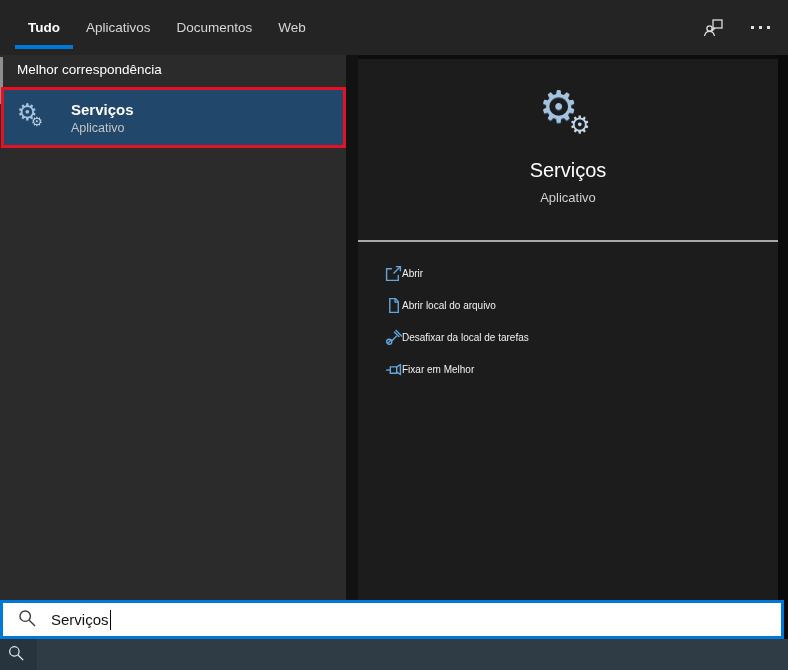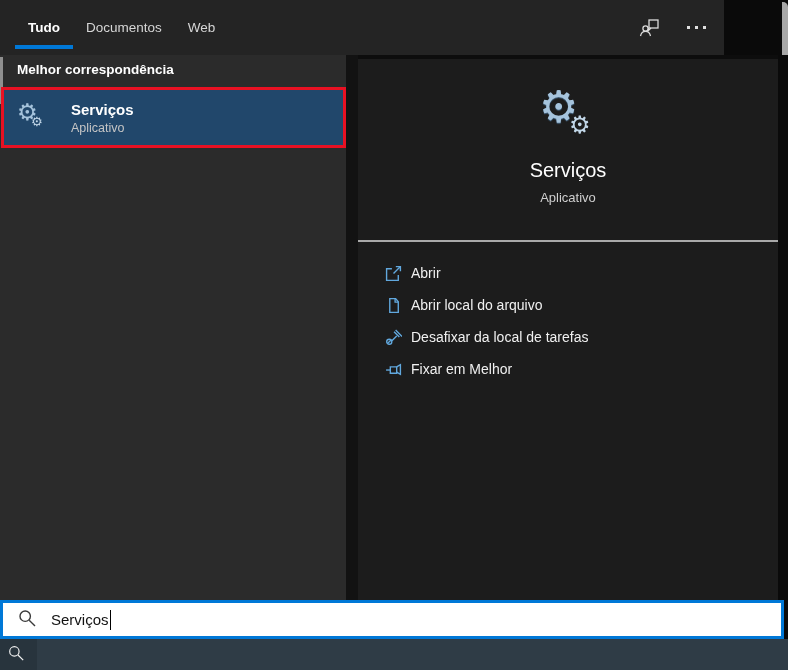--- a/index.html
+++ b/index.html
@@ -10,42 +10,42 @@
     background:#0a0a0a; overflow:hidden;
     font-family:"Liberation Sans", sans-serif;
   }
   
   .behind-blue{ position:absolute; left:39px; top:0; width:126px; height:2px; background:#3d7cc0; }
   .behind-gray{ position:absolute; right:0px; top:2px; width:6px; height:54px; background:#a8a8a8; border-top-right-radius:5px; }
   .right-black-strip{ position:absolute; left:778px; top:55px; width:10px; height:545px; background:#0a0a0a; }
 
   
   .topbar{
-    position:absolute; left:0; top:0; width:724px; height:55px;
+    position:absolute; left:0; top:0; width:788px; height:55px;
     background:#242424; display:flex; align-items:center;
   }
   .tabs{ display:flex; gap:26px; padding-left:28px; align-items:center; height:100%; }
   .tab{ position:relative; color:#d6d6d6; font-size:13.5px; height:100%; display:flex; align-items:center; cursor:default; }
   .tab.active{ color:#ffffff; font-weight:bold; }
   .tab.active::after{
     content:""; position:absolute; left:-13px; right:-13px; bottom:6px; height:4px; background:#0078d7;
   }
   .tab .chev{ width:0; height:0; border-left:5px solid transparent; border-right:5px solid transparent;
     border-top:6px solid #cfcfcf; margin-left:9px; }
   .topbar-right{ position:absolute; right:18px; top:0; height:55px; display:flex; align-items:center; gap:26px; }
   .icon-btn{ display:flex; align-items:center; justify-content:center; }
   .dots{ display:flex; gap:5px; }
   .dots i{ width:3px; height:3px; background:#e0e0e0; display:block; }
 
   
   .left-panel{
     position:absolute; left:0; top:55px; width:346px; height:545px; background:#2b2b2b;
   }
   .scrollbar-thumb{ position:absolute; left:0; top:2px; width:3px; height:47px; background:#8f8f8f; }
-  .section-header{ position:absolute; left:17px; top:7px; color:#ffffff; font-size:13.5px; font-weight:bold; }
+  .section-header{ position:absolute; left:17px; top:7px; color:#ffffff; font-size:13.5px; font-weight:normal; }
   .annotation-box{
     position:absolute; left:1px; top:32px; width:345px; height:61px;
     border:3px solid #e81123;
   }
   .best-match-row{
     width:100%; height:100%; background:#21476b;
     display:flex; align-items:center; padding-left:13px; cursor:default;
   }
   .gears{ position:relative; width:30px; height:30px; font-family:"DejaVu Sans", sans-serif; }
   .gears .g-big{ position:absolute; left:0; top:-2px; font-size:23px; line-height:1; color:#a5c3dc; text-shadow:0 0 1px #4b6c88; }
@@ -66,21 +66,21 @@
   .hero .gears-big{ position:relative; display:inline-block; width:58px; height:56px; margin-top:26px; font-family:"DejaVu Sans", sans-serif; }
   .gears-big .g-big{ position:absolute; left:0; top:0; font-size:44px; line-height:1; color:#a5c3dc; text-shadow:0 1px 1px #42627e; }
   .gears-big .g-small{ position:absolute; left:30px; top:28px; font-size:24px; line-height:1; color:#c2d7e8; }
   .hero-title{ margin-top:14px; color:#ffffff; font-size:20px; }
   .hero-sub{ margin-top:8px; color:#cfcfcf; font-size:13px; }
   .divider{ position:absolute; left:0; top:181px; width:420px; height:2px; background:#a9a9a9; }
 
   .actions{ position:absolute; left:0; top:198px; width:100%; }
   .action-row{ display:flex; align-items:center; height:32px; padding-left:26px; cursor:default; }
   .action-row .a-icon{ width:18px; height:18px; display:flex; align-items:center; justify-content:center; }
-  .action-row .a-label{ margin-left:9px; color:#f0f0f0; font-size:14px; }
+  .action-row .a-label{ color:#f0f0f0; font-size:10px; }
   .a-icon svg{ stroke:#61a8de; fill:none; stroke-width:1.3; }
 
   
   .search-bar{
     position:absolute; left:0; top:600px; width:784px; height:39px;
     background:#ffffff; border:3px solid #0078d7;
     display:flex; align-items:center; padding-left:14px;
   }
   .search-bar svg{ stroke:#3a3a3a; fill:none; stroke-width:1.4; }
   .search-text{ margin-left:14px; color:#111; font-size:15px; }
@@ -99,20 +99,23 @@
 <div class="screen">
 
   <div class="behind-blue"></div>
   <div class="behind-gray"></div>
   <div class="right-black-strip"></div>
 
   <header class="topbar">
     <nav class="tabs">
       <div class="tab active">
           <span>Tudo</span>
+        </div>
+      <div class="tab">
+          <span>Aplicativos</span>
         </div>
       <div class="tab">
           <span>Documentos</span>
         </div>
       <div class="tab">
           <span>Web</span>
         </div>
     </nav>
     <div class="topbar-right">
       <span class="icon-btn">

